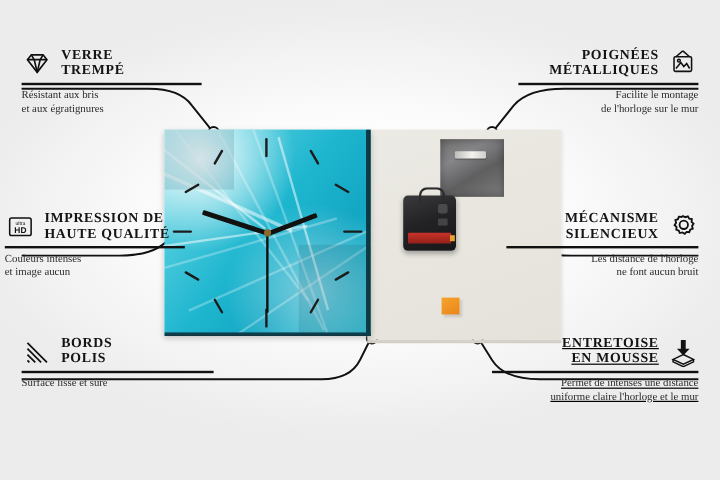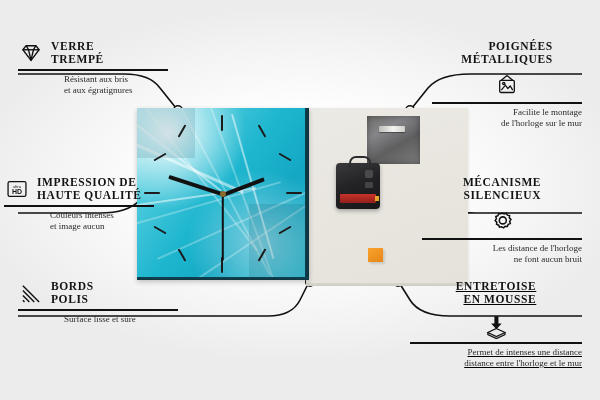--- a/index.html
+++ b/index.html
@@ -97,28 +97,28 @@
   }
 
   
   .callout{position:absolute;}
   .co-title{
     font-weight:bold;font-size:11.5px;letter-spacing:.6px;color:#141414;
     line-height:13px;text-transform:uppercase;
   }
   .co-rule{height:1.6px;background:#111;margin:3px 0 3px;}
   .co-sub{font-size:9px;line-height:11px;color:#2a2a2a;}
-  .co-head{display:flex;align-items:center;gap:7px;}
+  .co-head{display:flex;align-items:flex-start;gap:7px;}
   .icon{width:26px;height:26px;flex:none;color:#111;}
   .icon svg{display:block;width:26px;height:26px;}
 
   .left .co-head{justify-content:flex-start;}
   .left .co-title{text-align:left;}
-  .left .co-sub{text-align:left;margin-left:46px;}
-  .right .co-head{flex-direction:column;justify-content:flex-end;}
+  .left .co-sub{text-align:left;}
+  .right .co-head{flex-direction:row;justify-content:flex-end;}
   .right .co-title{text-align:right;}
   .right .co-sub{text-align:right;}
 
   .connector{position:absolute;left:0;top:0;width:600px;height:400px;pointer-events:none;}
 </style>
 </head>
 <body>
 
 <div id="stage">
 
@@ -313,17 +313,17 @@
         <svg viewBox="0 0 32 32" fill="none" stroke="currentColor" stroke-width="1.5">
           <path d="M14 4 H19 V13 H23 L16.5 20 L10 13 H14 Z" fill="currentColor" stroke="none"></path>
           <path d="M16.5 19 L27 24 L16.5 29 L6 24 Z"></path>
           <path d="M6 24 V26.5 L16.5 31.5 L27 26.5 V24"></path>
         </svg>
       </span>
     </div>
     <div class="co-rule"></div>
     <div class="co-sub">
       <span>Permet de intenses une distance</span><br>
-      <span>distance entre l'horloge et le mur</span>
+      <span>uniforme claire l'horloge et le mur</span>
     </div>
   </div>
 
 </div>
 
 </body></html>

